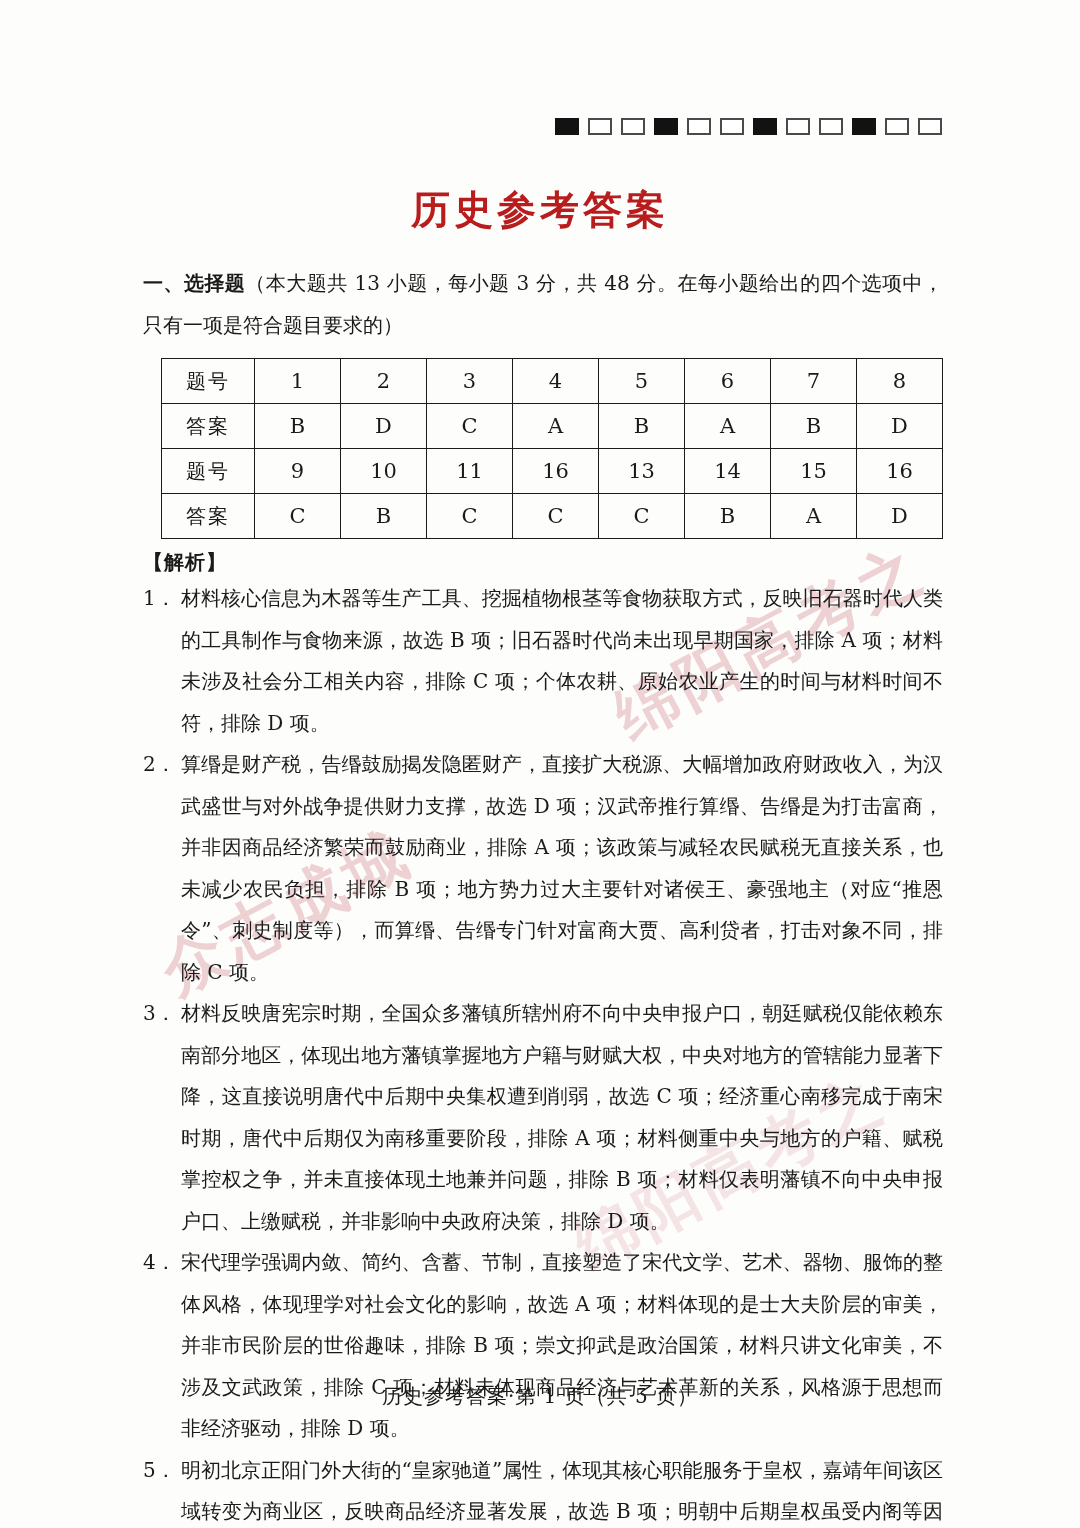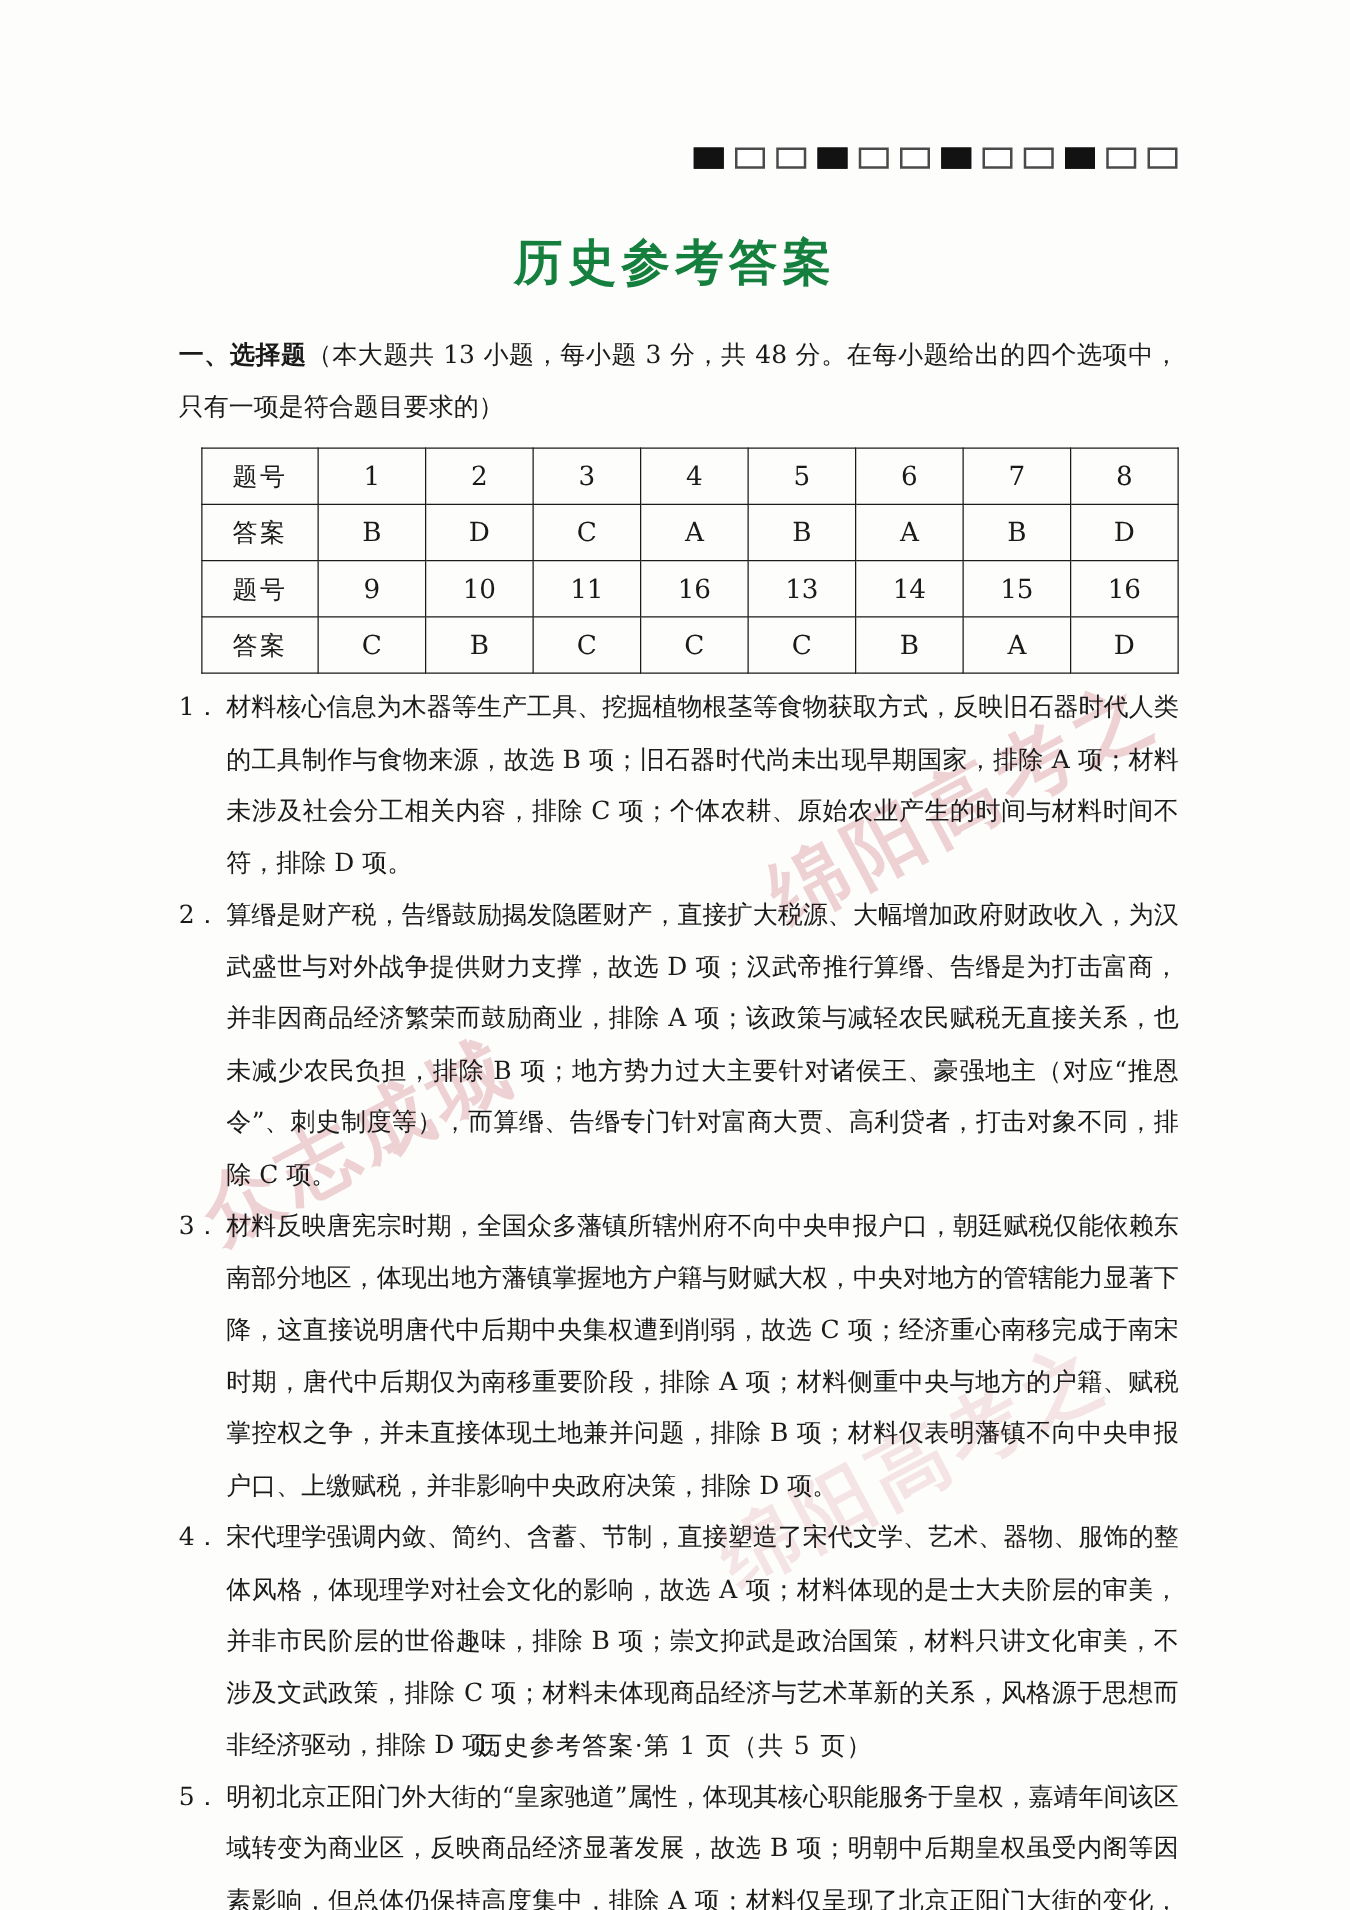--- a/index.html
+++ b/index.html
@@ -43,21 +43,21 @@
   .doc-title {
     position: absolute;
     top: 183px;
     left: 0;
     width: 100%;
     text-align: center;
     font-size: 39px;
     font-weight: bold;
     letter-spacing: 4px;
     font-family: "DejaVu Serif", "Liberation Serif", serif;
-    color: #15803d;
+    color: #b91c1c;
   }
 
   
   .content {
     position: absolute;
     top: 262px;
     left: 143px;
     width: 800px;
   }
 
@@ -244,20 +244,21 @@
           <td class="val">C</td>
           <td class="val">C</td>
           <td class="val">C</td>
           <td class="val">B</td>
           <td class="val">A</td>
           <td class="val">D</td>
         </tr>
       </tbody>
     </table>
 
+    <div class="analysis-label">【解析】</div>
 
     <ol class="explanations">
       <li>
         <span class="num">1．</span><span>材料核心信息为木器等生产工具、挖掘植物根茎等食物获取方式，反映旧石器时代人类的工具制作与食物来源，故选 B 项；旧石器时代尚未出现早期国家，排除 A 项；材料未涉及社会分工相关内容，排除 C 项；个体农耕、原始农业产生的时间与材料时间不符，排除 D 项。</span>
       </li>
       <li>
         <span class="num">2．</span><span>算缗是财产税，告缗鼓励揭发隐匿财产，直接扩大税源、大幅增加政府财政收入，为汉武盛世与对外战争提供财力支撑，故选 D 项；汉武帝推行算缗、告缗是为打击富商，并非因商品经济繁荣而鼓励商业，排除 A 项；该政策与减轻农民赋税无直接关系，也未减少农民负担，排除 B 项；地方势力过大主要针对诸侯王、豪强地主（对应“推恩令”、刺史制度等），而算缗、告缗专门针对富商大贾、高利贷者，打击对象不同，排除 C 项。</span>
       </li>
       <li>
         <span class="num">3．</span><span>材料反映唐宪宗时期，全国众多藩镇所辖州府不向中央申报户口，朝廷赋税仅能依赖东南部分地区，体现出地方藩镇掌握地方户籍与财赋大权，中央对地方的管辖能力显著下降，这直接说明唐代中后期中央集权遭到削弱，故选 C 项；经济重心南移完成于南宋时期，唐代中后期仅为南移重要阶段，排除 A 项；材料侧重中央与地方的户籍、赋税掌控权之争，并未直接体现土地兼并问题，排除 B 项；材料仅表明藩镇不向中央申报户口、上缴赋税，并非影响中央政府决策，排除 D 项。</span>

